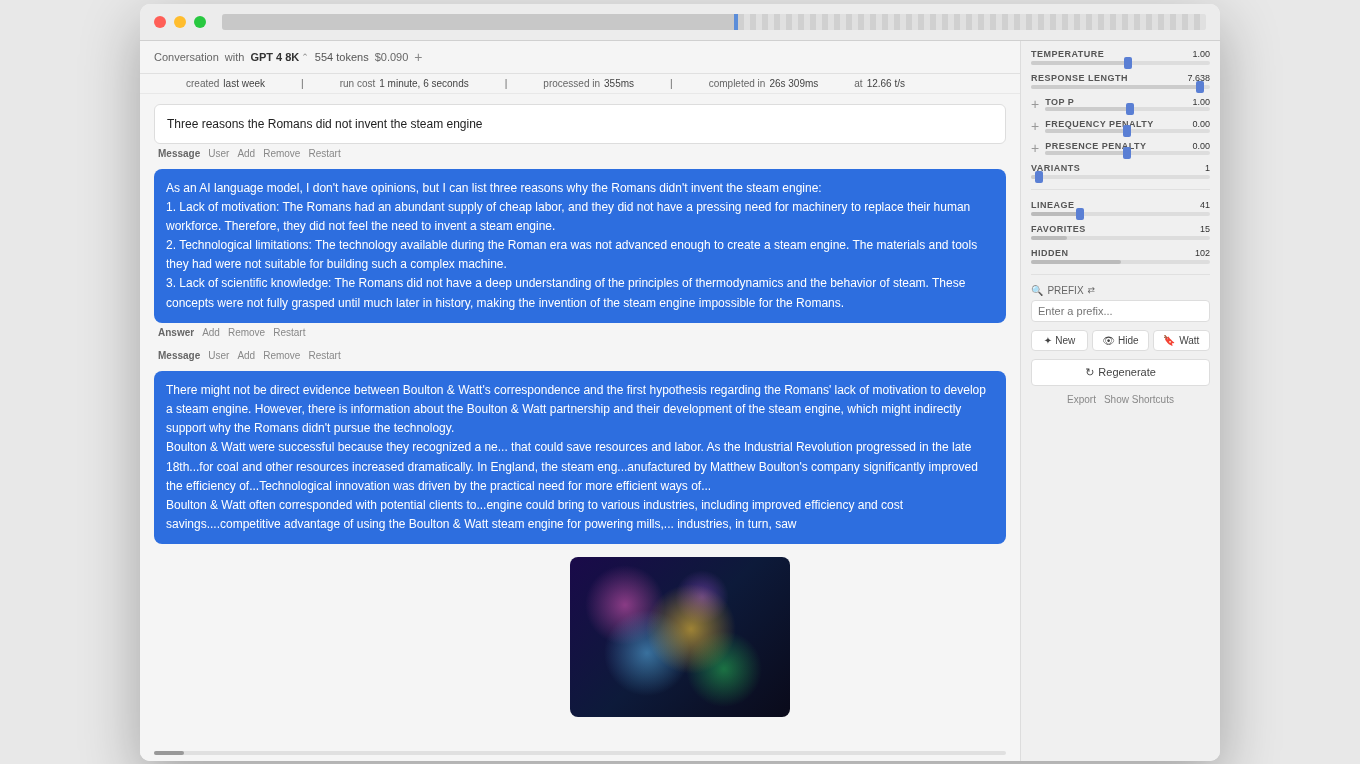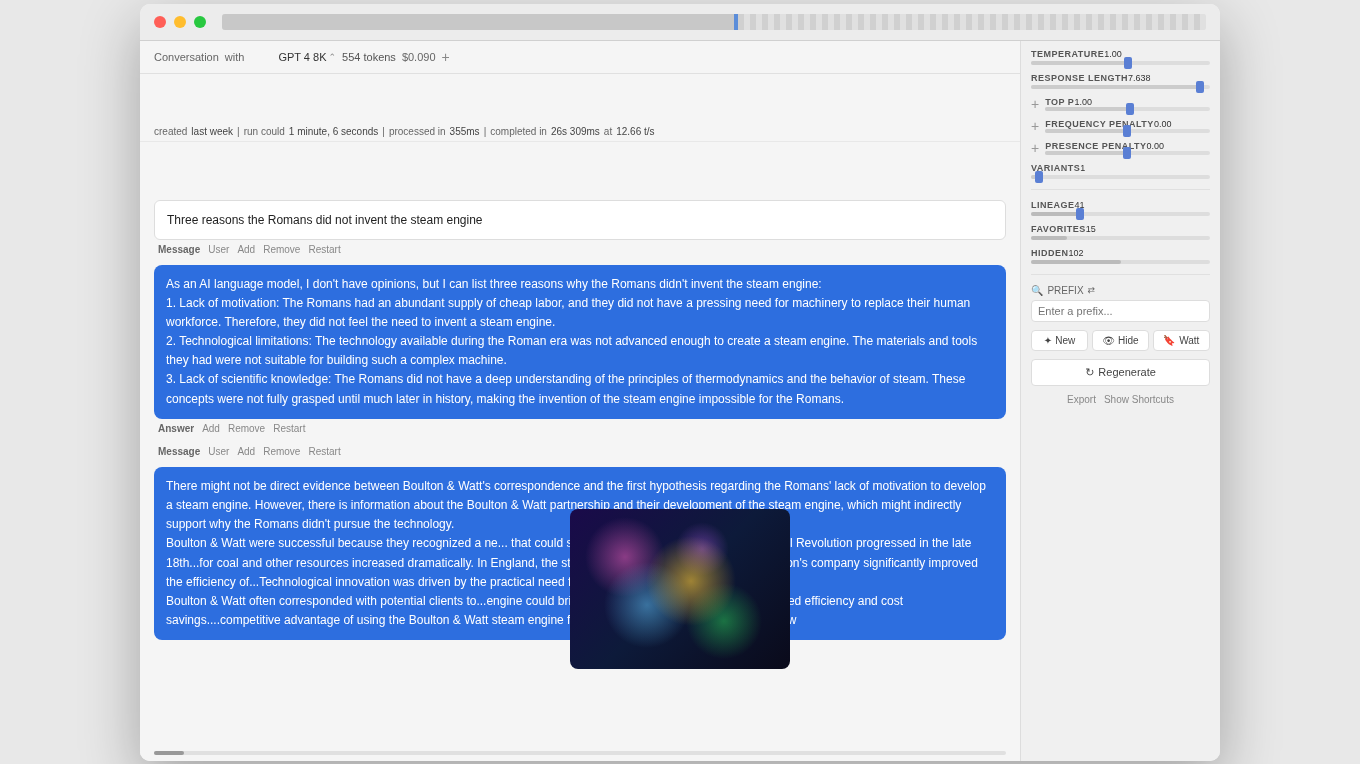--- a/index.html
+++ b/index.html
@@ -64,38 +64,36 @@
     .main-layout {
       display: flex;
       height: calc(764px - 44px);
     }
     .chat-panel {
       flex: 1;
       display: flex;
       flex-direction: column;
       overflow: hidden;
       background: #f5f5f5;
-      gap: 48px;
     }
     .chat-header {
       padding: 8px 14px 4px;
       border-bottom: 1px solid #e0e0e0;
     }
     .conversation-meta {
       display: flex;
       align-items: center;
       gap: 6px;
       font-size: 11px;
       color: #666;
       margin-bottom: 4px;
     }
     .conversation-meta strong {
       color: #333;
-      font-weight: 400;
-      margin-left: 28px;
+      font-weight: 700;
     }
     .meta-model {
       font-weight: 700;
       color: #222;
     }
     .meta-tokens {
       color: #555;
     }
     .add-btn {
       color: #888;
@@ -122,21 +120,21 @@
     }
     .timeline-bar {
       padding: 4px 14px;
       border-bottom: 1px solid #e8e8e8;
       font-size: 10px;
       color: #999;
       display: flex;
       align-items: center;
       gap: 4px;
     }
-    .timeline-bar span { color: #666; }
+    .timeline-bar span { color: #666; margin-left: 32px; }
     .timeline-bar strong { color: #444; font-weight: 500; }
     .chat-messages {
       flex: 1;
       overflow-y: auto;
       padding: 10px 14px;
       display: flex;
       flex-direction: column;
       gap: 8px;
     }
     .message-bubble-container {
@@ -213,21 +211,21 @@
       flex-direction: column;
       gap: 8px;
     }
     .param-row {
       display: flex;
       flex-direction: column;
       gap: 2px;
     }
     .param-header {
       display: flex;
-      justify-content: flex-start;
+      justify-content: space-between;
       align-items: center;
     }
     .param-label {
       font-size: 9px;
       font-weight: 600;
       color: #555;
       letter-spacing: 0.5px;
       text-transform: uppercase;
     }
     .param-value {
@@ -392,21 +390,21 @@
           <span class="meta-tokens">554 tokens</span>
           <span>$0.090</span>
           <span class="add-btn">+</span>
         </div>
       </div>
 
       <div class="timeline-bar">
         <span>created</span>
         <strong>last week</strong>
         <span class="timeline-sep">|</span>
-        <span>run could</span>
+        <span>run cost</span>
         <strong>1 minute, 6 seconds</strong>
         <span class="timeline-sep">|</span>
         <span>processed in</span>
         <strong>355ms</strong>
         <span class="timeline-sep">|</span>
         <span>completed in</span>
         <strong>26s 309ms</strong>
         <span>at</span>
         <strong>12.66 t/s</strong>
       </div>

